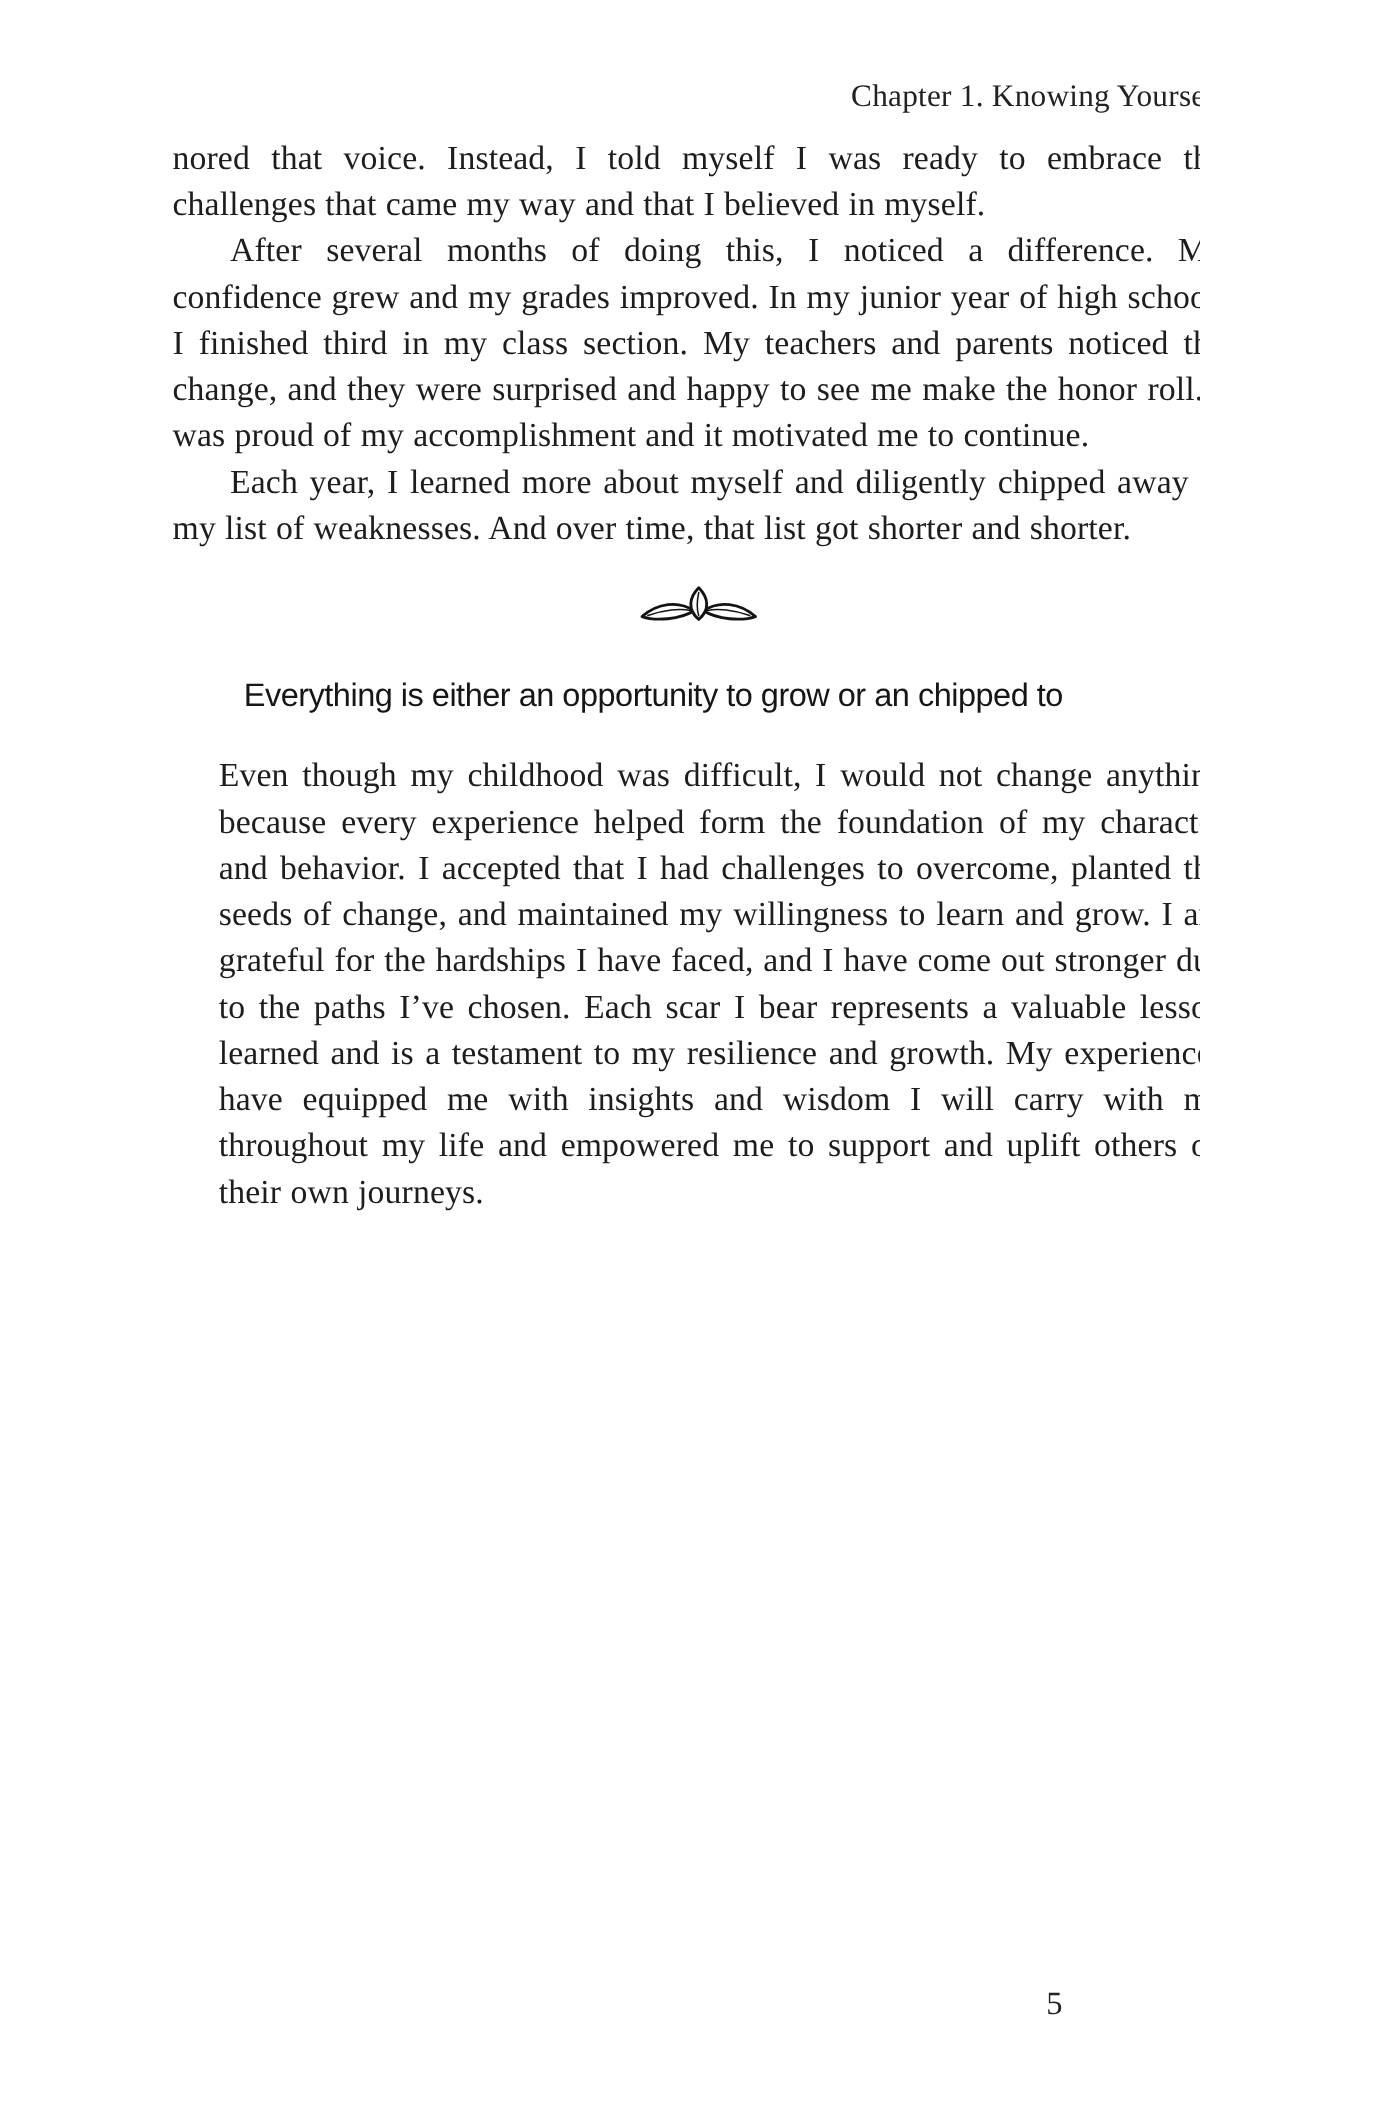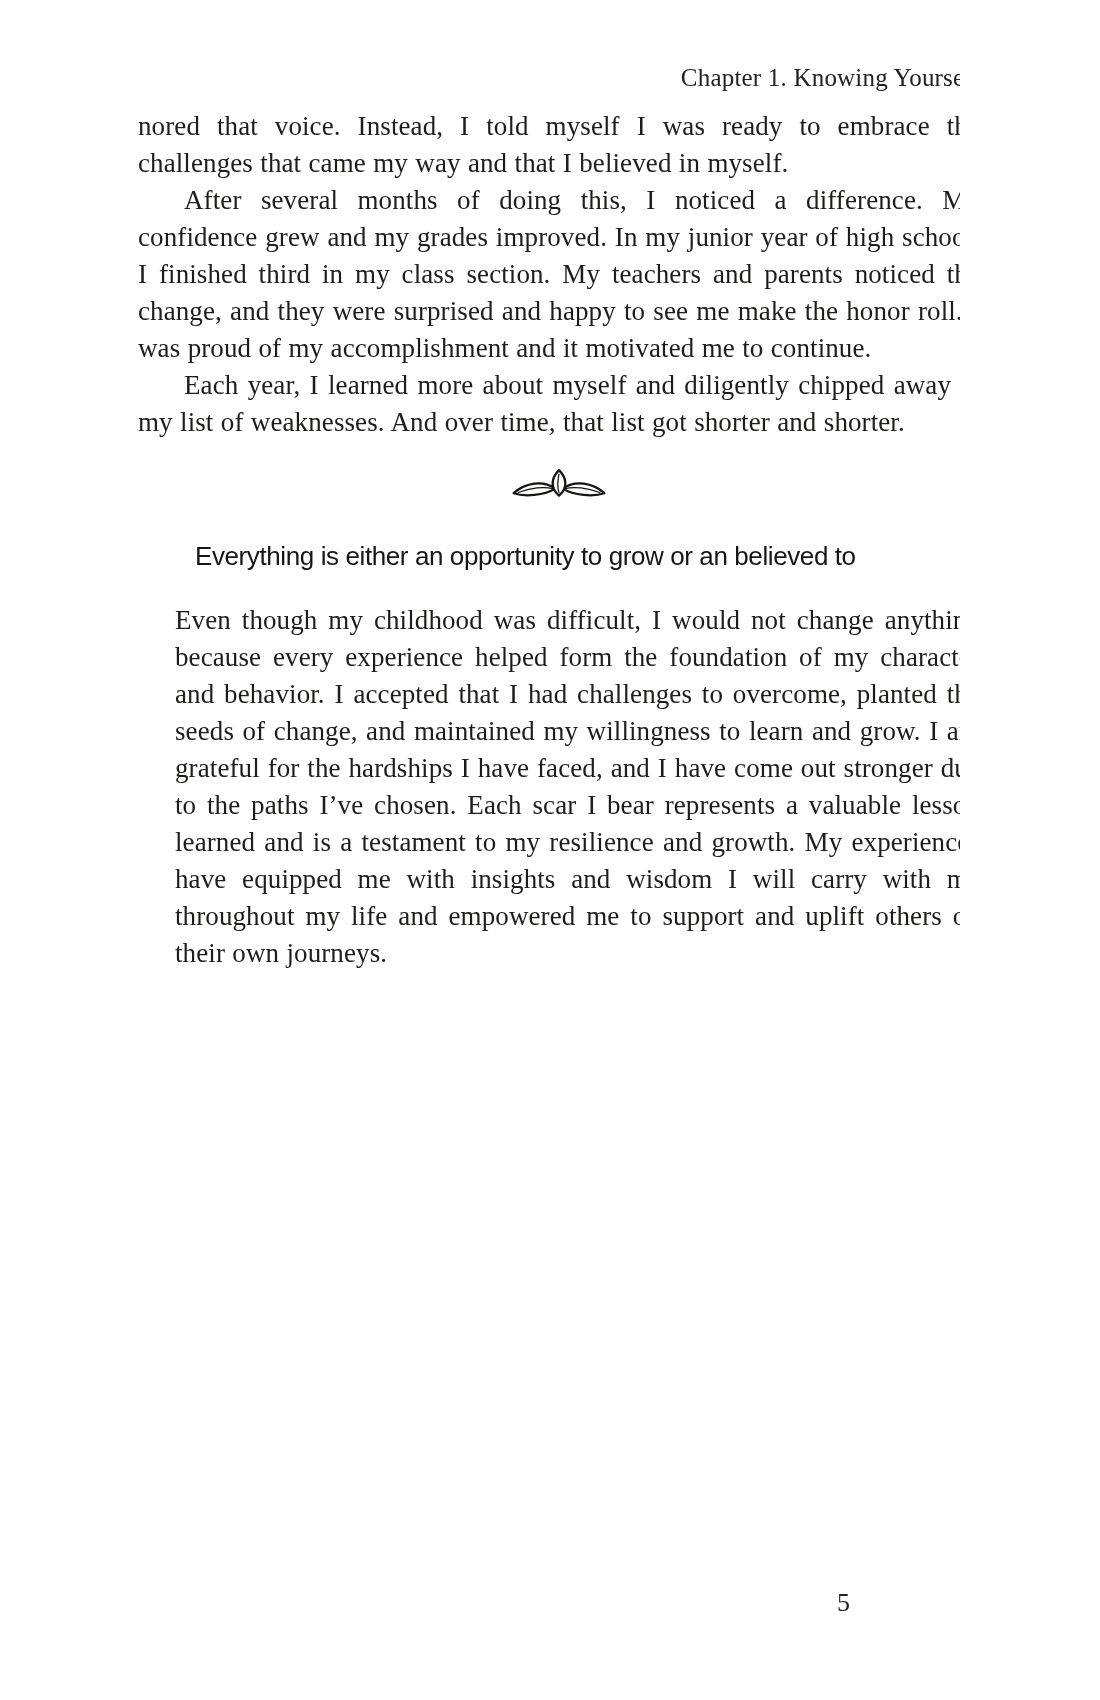--- a/index.html
+++ b/index.html
@@ -103,21 +103,21 @@
             <path d="M12 33 C28 27 46 25 57 28"></path>
             <path d="M118 33 C102 27 84 25 73 28"></path>
             <path d="M65 9 C63 18 63 27 65 33"></path>
           </g>
         </svg>
       </span>
     </div>
 
 
     <div class="quote-block">
-      <div class="quote-line">Everything is either an opportunity to grow or an believed to</div>
+      <div class="quote-line">Everything is either an opportunity to grow or an chipped to</div>
     </div>
 
     <p class="para after-quote">Even though my childhood was difficult, I would not change anything because every experience helped form the foundation of my character and behavior. I accepted that I had challenges to overcome, planted the seeds of change, and maintained my willingness to learn and grow. I am grateful for the hardships I have faced, and I have come out stronger due to the paths I’ve chosen. Each scar I bear represents a valuable lesson learned and is a testament to my resilience and growth. My experiences have equipped me with insights and wisdom I will carry with me throughout my life and empowered me to support and uplift others on their own journeys.</p>
 
   </div>
 
   <div class="page-number">5</div>
 
 </div>
 

